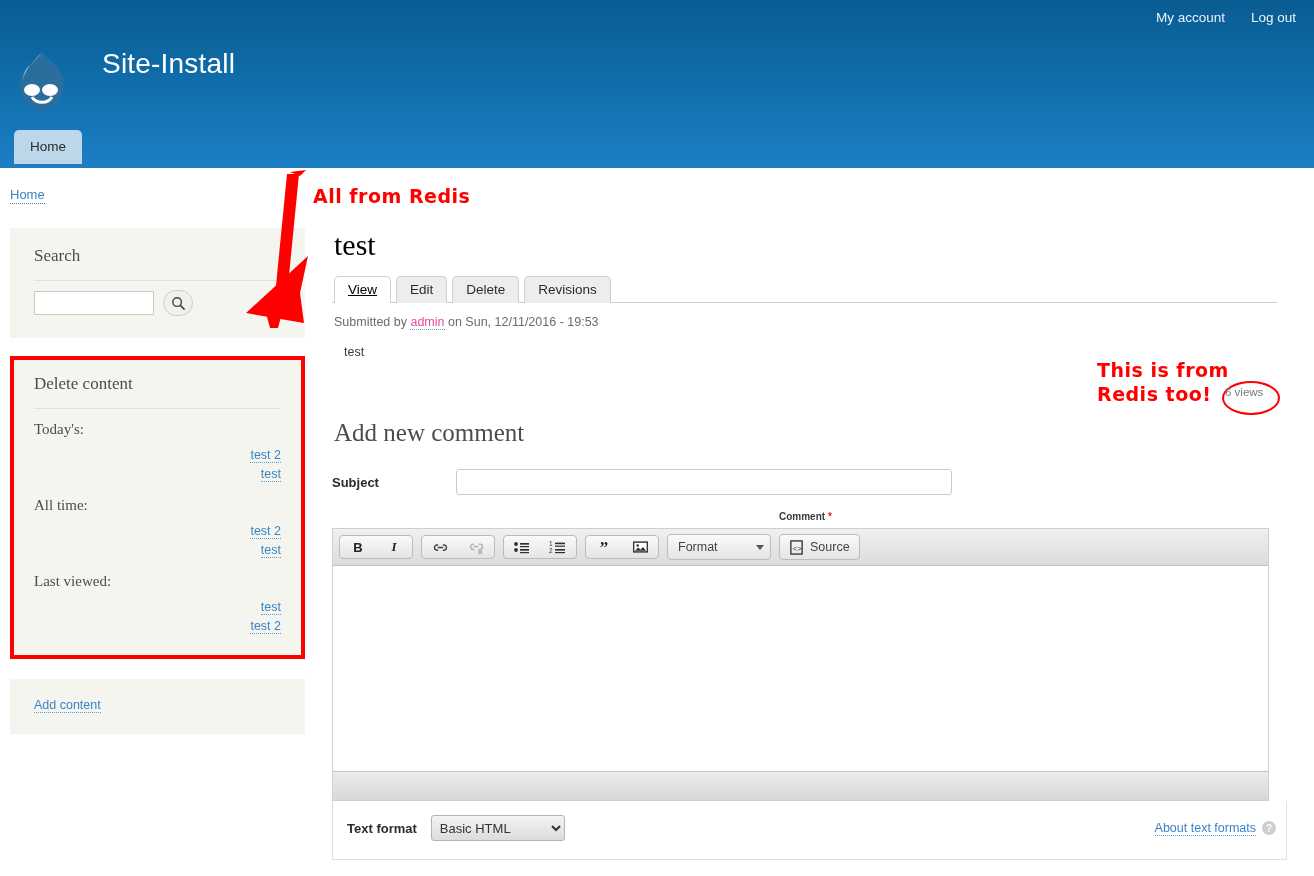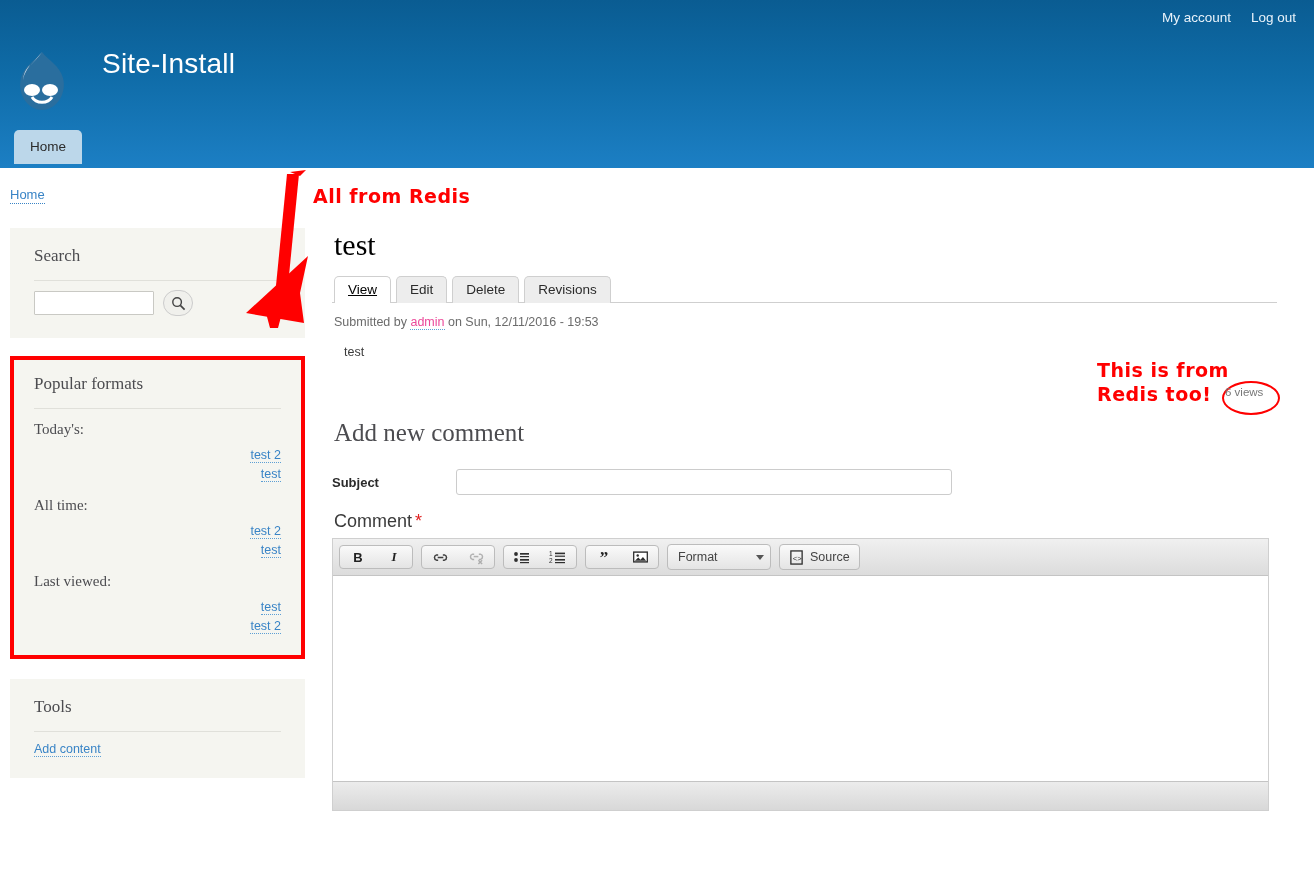--- a/index.html
+++ b/index.html
@@ -9,21 +9,21 @@
     position:relative;
   }
 
   
   .header{
     position:absolute;left:0;top:0;width:1314px;height:168px;
     background:linear-gradient(to bottom,#0a5c92 0%,#0f6ca8 45%,#1c7fc4 100%);
     overflow:hidden;
   }
   .user-links{
-    position:absolute;right:18px;top:10px;display:flex;gap:20px;
+    position:absolute;right:18px;top:10px;display:flex;gap:26px;
   }
   .user-links a{
     color:#e8f2fa;font-size:13.5px;text-decoration:none;
   }
   .brand{position:absolute;left:14px;top:48px;display:flex;}
   .logo{width:56px;height:70px;position:relative;}
   .site-name{
     margin-left:32px;color:#fff;font-size:28px;letter-spacing:.2px;
     font-family:"Liberation Sans", sans-serif;
   }
@@ -104,21 +104,21 @@
   }
   .form-row{display:flex;align-items:center;margin-bottom:16px;}
   .form-label{
     font-weight:bold;font-size:13px;color:#2b2b2b;width:124px;flex:none;
   }
   .req{color:#e02020;margin-left:3px;}
   .subject-input{
     width:482px;height:24px;border:1px solid #ccc;border-radius:3px;
     background:#fff;padding:0 6px;font-size:13px;
   }
-  .label-comment{font-weight:normal;font-size:18px;margin:0 0 6px 2px;}
+  .label-comment{font-weight:bold;font-size:10px;margin:0 0 6px 2px;text-align:center;}
 
   
   .cke{width:935px;border:1px solid #cfcfcf;background:#fff;}
   .cke-top{
     background:linear-gradient(to bottom,#f0f0f0,#dcdcdc);
     border-bottom:1px solid #c4c4c4;padding:5px 6px;display:flex;gap:8px;
     align-items:center;
   }
   .cke-group{
     display:flex;border:1px solid #bcbcbc;border-radius:4px;overflow:hidden;
@@ -233,37 +233,36 @@
       <button class="search-btn">
         <svg width="15" height="15" viewBox="0 0 16 16">
           <circle cx="6.5" cy="6.5" r="4.6" stroke="#444" stroke-width="1.5" fill="none"></circle>
           <line x1="10" y1="10" x2="14.5" y2="14.5" stroke="#444" stroke-width="1.8"></line>
         </svg>
       </button>
     </div>
   </div>
 
   <div class="block-highlight">
-    <div class="block-title">Popular formats</div>
+    <div class="block-title">Delete content</div>
 
     <div class="sub-label first">Today's:</div>
     <div class="blocklink"><a href="#">test 2</a></div>
     <div class="blocklink"><a href="#">test</a></div>
 
     <div class="sub-label">All time:</div>
     <div class="blocklink"><a href="#">test 2</a></div>
     <div class="blocklink"><a href="#">test</a></div>
 
     <div class="sub-label">Last viewed:</div>
     <div class="blocklink"><a href="#">test</a></div>
     <div class="blocklink"><a href="#">test 2</a></div>
   </div>
 
   <div class="block">
-    <div class="block-title">Tools</div>
     <div class="toolslink">
       <a href="#">Add content</a>
     </div>
   </div>
 </div>
 
 <div class="main">
 
   <h1 class="page-title">test</h1>
 
@@ -371,20 +370,30 @@
           <text x="4" y="11.5" font-size="8" font-family="Liberation Mono, monospace" fill="#2f2f2f">&lt;&gt;</text>
         </svg>
         <span>Source</span>
       </div>
     </div>
 
     <div class="cke-body"></div>
     <div class="cke-bottom"></div>
   </div>
 
+  <div class="format-wrap">
+    <span class="format-label">Text format</span>
+    <select class="format-select">
+      <option>Basic HTML</option>
+    </select>
+    <span class="about-formats">
+      <a href="#">About text formats</a>
+      <span class="help-icon">?</span>
+    </span>
+  </div>
 </div>
 
 <svg class="arrow-svg" width="100" height="170">
   <g fill="#ff0000">
     <path d="M69 6 L55 148 L43 148 L57 6 Z"></path>
     <path d="M70 8 L60 4 L76 2 Z"></path>
     <path d="M16 145 L78 88 L70 125 L74 155 Z"></path>
     <path d="M36 145 L52 145 L48 160 L40 160 Z"></path>
   </g>
 </svg>

